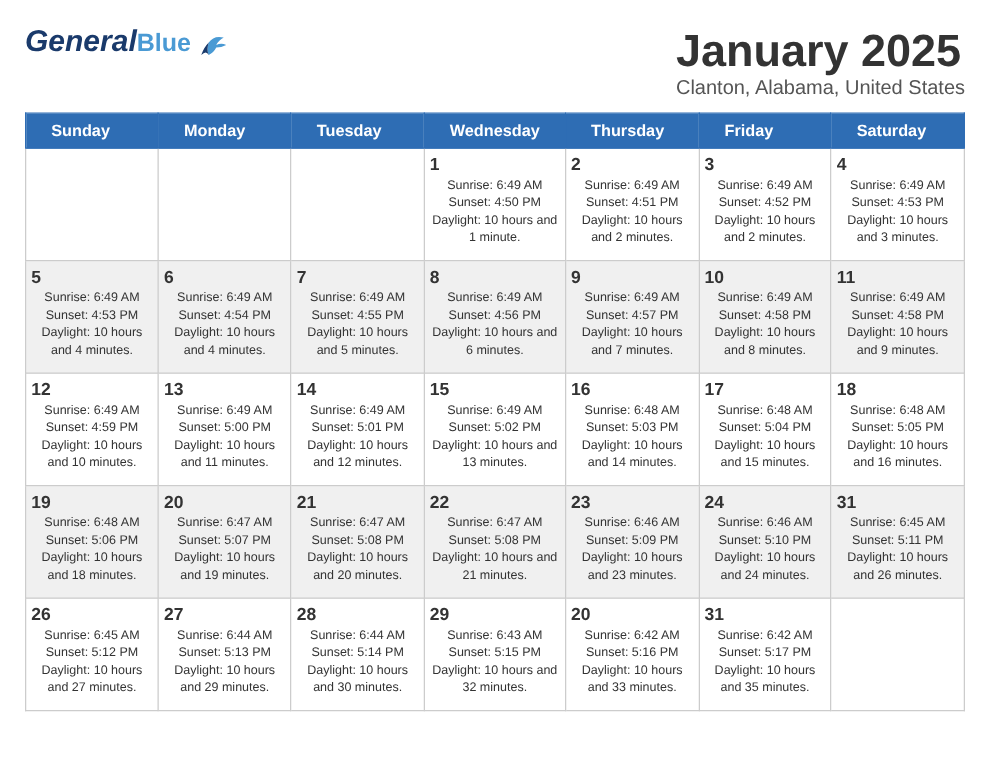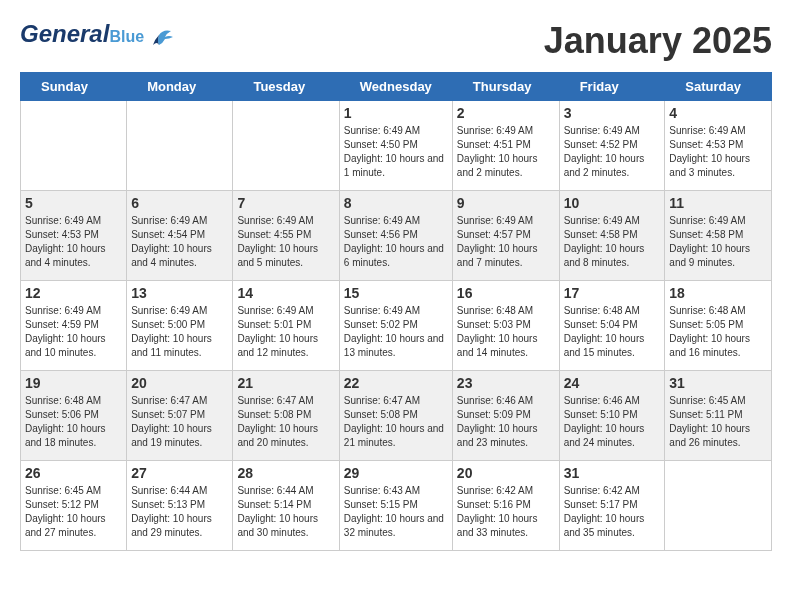--- a/index.html
+++ b/index.html
@@ -58,48 +58,50 @@
     .day-number {
       font-size: 14px;
       font-weight: bold;
       margin-bottom: 3px;
       display: block;
     }
     .day-info {
       font-size: 10px;
       line-height: 1.4;
       color: #333;
+      text-align: center;
     }
     .empty-cell {
       background: #f9f9f9;
     }
     .row-shaded td {
       background-color: #f0f0f0;
     }
     .row-white td {
       background-color: #fff;
     }
   </style>
 </head>
 <body>
 
 <div class="header">
   <div class="logo">
     <div style="display:flex;align-items:center;gap:4px;">
       <div style="position:relative;display:inline-block;">
-        <span style="font-size:24px;font-weight:bold;color:#1a3a6b;font-style:italic;">General</span><span style="font-size:16px;font-weight:bold;color:#4a9ad4;">Blue</span>
+        <span style="font-size:24px;font-weight:bold;color:#1a3a6b;font-style:italic;">General</span><span style="font-size:20px;font-weight:bold;color:#4a9ad4;">Blue</span>
         <svg width="24" height="22" viewBox="0 0 24 22" style="display:inline-block;vertical-align:middle;margin-left:2px;">
           <path d="M8,8 Q12,2 20,4 Q16,6 14,10 Q18,8 22,10 Q18,12 14,12 Q12,16 8,18 Q6,14 8,8 Z" fill="#4a9ad4"></path>
           <path d="M8,8 Q4,12 2,18 Q6,14 8,18 Q6,14 8,8 Z" fill="#1a3a6b"></path>
         </svg>
       </div>
     </div>
   </div>
   <div class="title-section">
     <div class="month-title">January 2025</div>
+    <div class="location">Clanton, Alabama, United States</div>
   </div>
 </div>
 
 <table class="calendar">
   <thead>
     <tr>
     <th>Sunday</th>
         <th>Monday</th>
         <th>Tuesday</th>
         <th>Wednesday</th>

